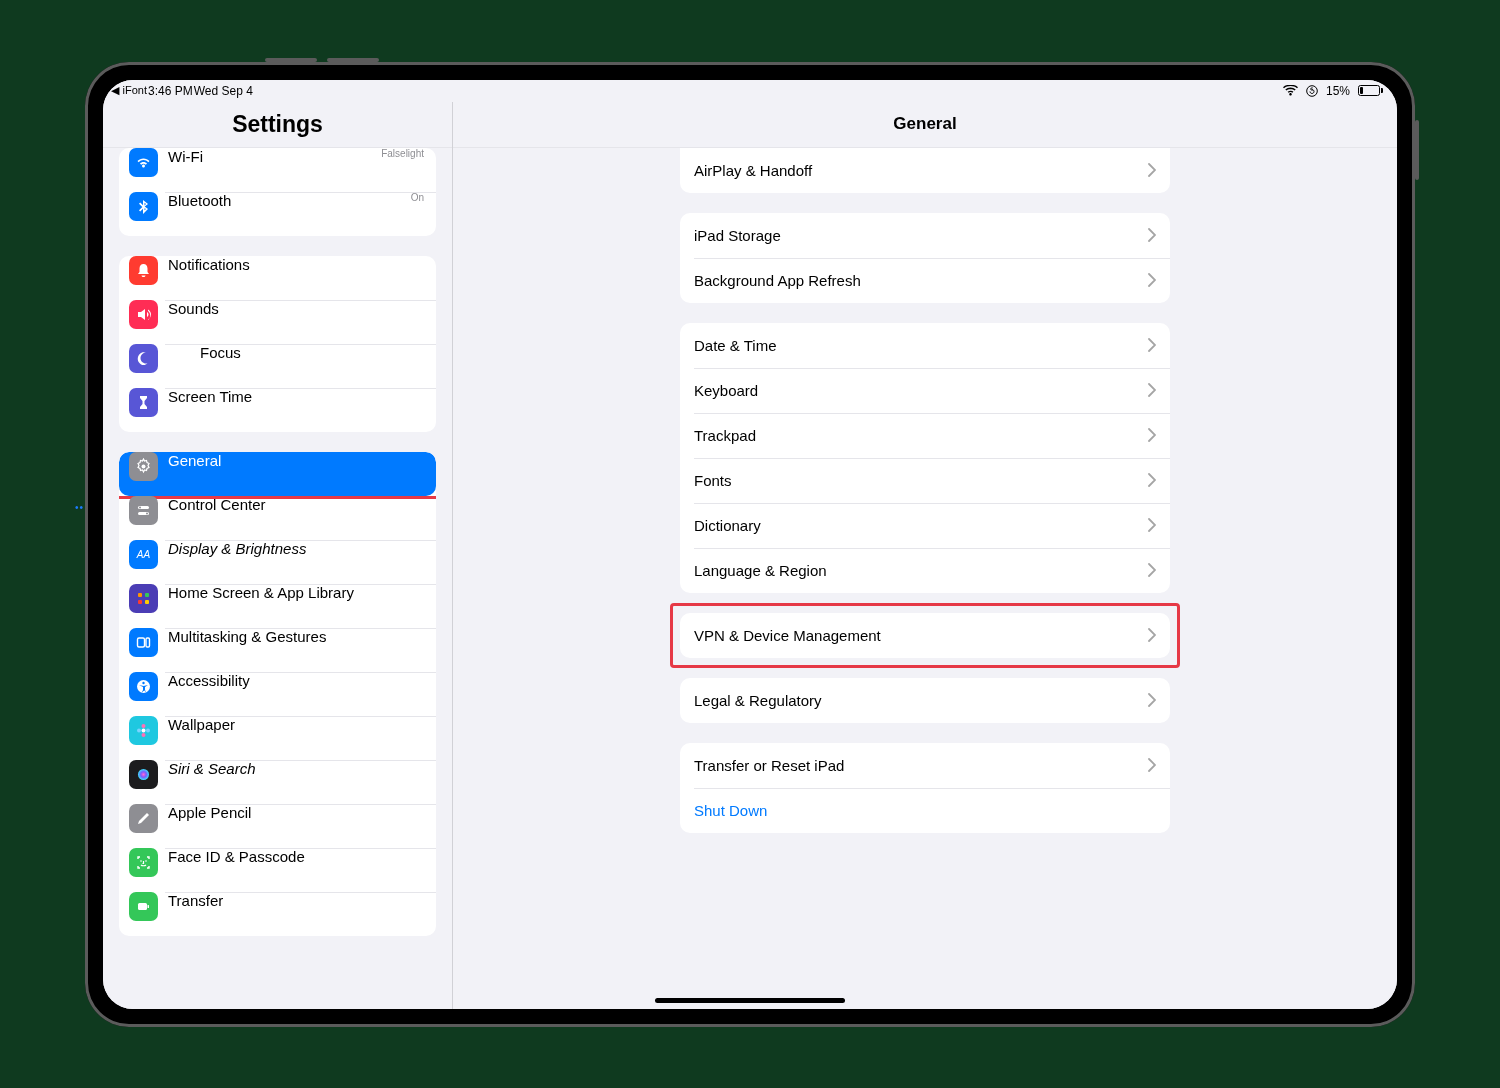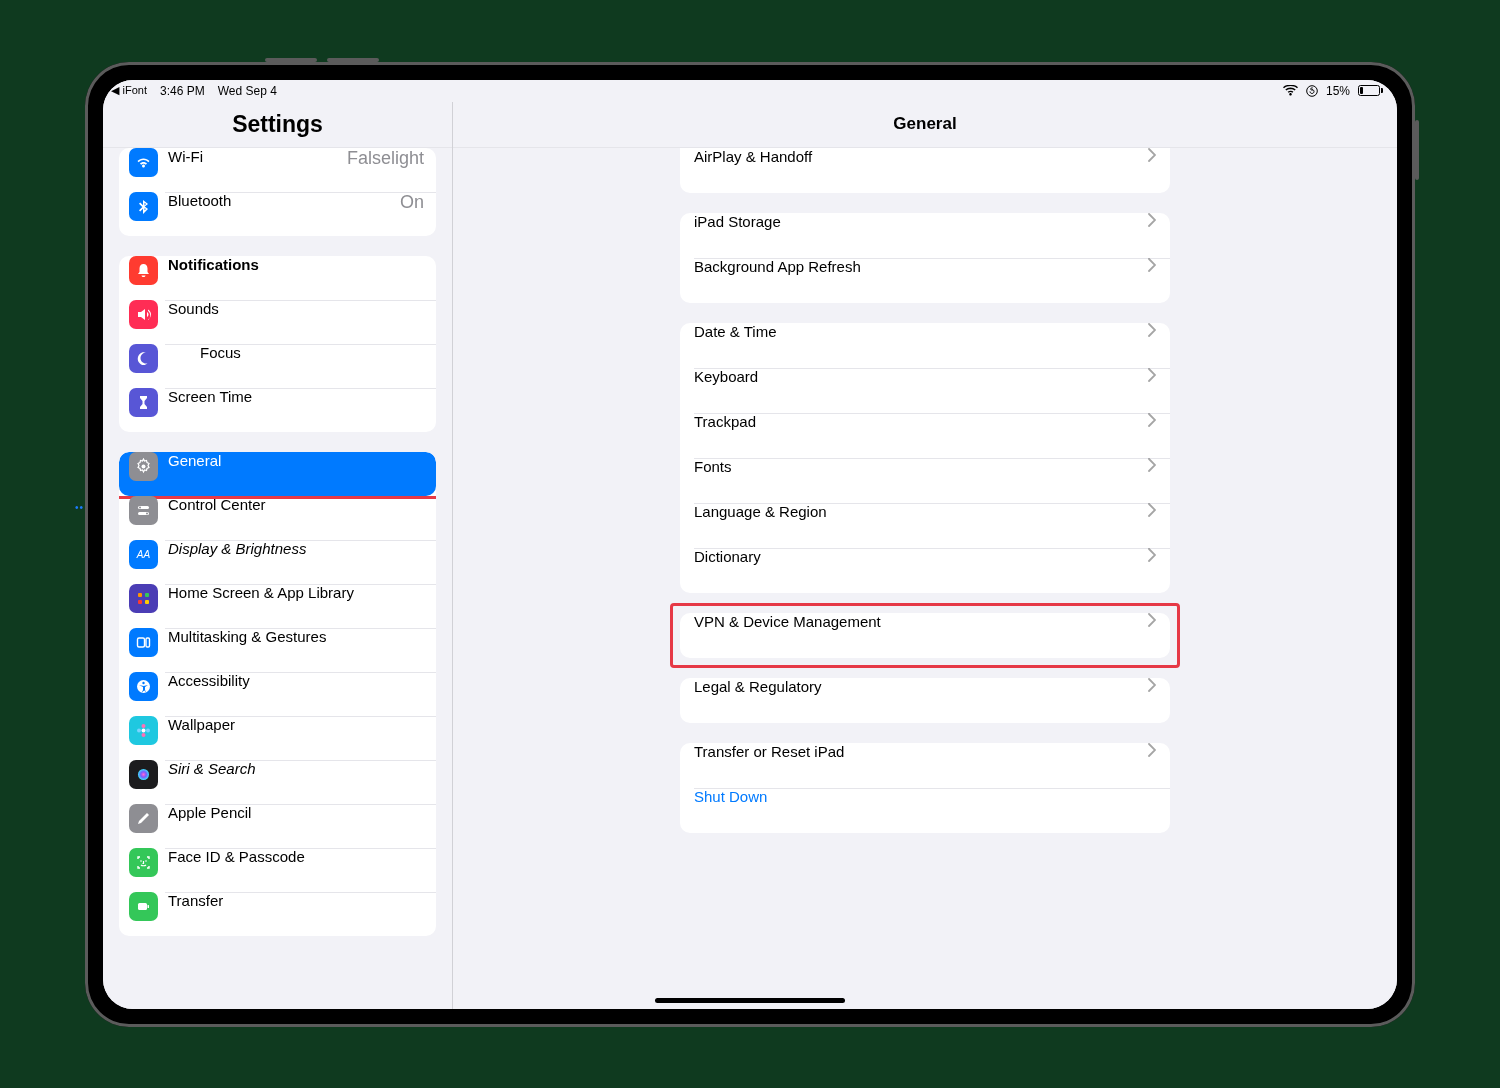--- a/index.html
+++ b/index.html
@@ -34,21 +34,21 @@
 .status-bar {
   height: 22px;
   display: flex;
   align-items: center;
   justify-content: space-between;
   padding: 0 14px 0 8px;
   font-size: 12px;
   color: #000;
   background: #f2f2f7;
 }
-.status-left { display: flex; align-items: center; gap: 13px; }
+.status-left { display: flex; align-items: center; gap: 1px; }
 .status-back { font-size: 11px; }
 .status-right { display: flex; align-items: center; gap: 8px; }
 .status-right svg { display: block; }
 .main-area {
   flex: 1;
   display: flex;
   overflow: hidden;
   position: relative;
 }
 .sidebar {
@@ -94,21 +94,21 @@
 .s-icon {
   width: 29px;
   height: 29px;
   border-radius: 7px;
   flex-shrink: 0;
   display: flex;
   align-items: center;
   justify-content: center;
 }
 .s-label { margin-left: 10px; font-size: 15px; color: #000; flex: 1; }
-.s-detail { font-size: 18px; color: #8e8e93; }
+.s-detail { font-size: 10px; color: #8e8e93; }
 .s-row.selected {
   background: #007aff;
   border-radius: 10px;
 }
 .s-row.selected .s-label { color: #fff; }
 .s-row.selected::before { display: none; }
 .s-row.selected + .s-row::before { left: 0; display:none; }
 
 .detail-panel {
   flex: 1;
@@ -137,20 +137,21 @@
   width: 490px;
   background: #fff;
   border-radius: 10px;
   margin-top: 20px;
   overflow: visible;
   position: relative;
 }
 .d-group:first-child { margin-top: 0; border-top-left-radius: 0; border-top-right-radius: 0; }
 .d-row {
   display: flex;
+  align-items: center;
   min-height: 45px;
   padding: 0 14px;
   position: relative;
   cursor: pointer;
 }
 .d-row + .d-row::before {
   content: "";
   position: absolute;
   left: 14px; right: 0; top: 0;
   height: 1px;
@@ -257,21 +258,21 @@
                 <span class="s-icon" style="background:#007aff">
                   <svg width="17" height="17" viewBox="0 0 17 17">
                     <path d="M8 2v5.3L5.2 4.5 4 5.7l3.3 3.3L4 12.3l1.2 1.2L8 10.7V16l5-5-3.3-2.5L13 6 8 2zm1.5 2.7L11 6l-1.5 1.5V4.7zm0 5.6L11 11l-1.5 1.3v-2z" fill="#fff"></path>
                   </svg>
                 </span>
                 <span class="s-label">Bluetooth</span>
                 <span class="s-detail">On</span>
               </div>
             </div>
             <div class="s-group">
-              <div class="s-row" style="position: relative; font-weight: bold;">
+              <div class="s-row" style="position: relative;">
                 <span class="s-icon" style="background:#ff3b30">
                   <svg width="17" height="17" viewBox="0 0 17 17">
                     <path d="M8.5 2C6 2 4.5 4 4.5 6.5V10l-1.5 2h11l-1.5-2V6.5C12.5 4 11 2 8.5 2zm0 13c1 0 1.8-.7 2-1.6H6.5c.2.9 1 1.6 2 1.6z" fill="#fff"></path>
                   </svg>
                 </span>
                 <span class="s-label">Notifications</span>
               </div>
               <div class="s-row" style="position: relative;">
                 <span class="s-icon" style="background:#ff2d55">
                   <svg width="17" height="17" viewBox="0 0 17 17">
@@ -474,29 +475,29 @@
               </div>
               <div class="d-row">
                 <span class="d-label">Fonts</span>
                 <span class="chev">
                   <svg width="8" height="14" viewBox="0 0 8 14">
                     <path d="M1 1l6 6-6 6" stroke="#000" stroke-width="1.8" fill="none" stroke-linecap="round"></path>
                   </svg>
                 </span>
               </div>
               <div class="d-row">
+                <span class="d-label">Dictionary</span>
+                <span class="chev">
+                  <svg width="8" height="14" viewBox="0 0 8 14">
+                    <path d="M1 1l6 6-6 6" stroke="#000" stroke-width="1.8" fill="none" stroke-linecap="round"></path>
+                  </svg>
+                </span>
+              </div>
+              <div class="d-row">
                 <span class="d-label">Language &amp; Region</span>
-                <span class="chev">
-                  <svg width="8" height="14" viewBox="0 0 8 14">
-                    <path d="M1 1l6 6-6 6" stroke="#000" stroke-width="1.8" fill="none" stroke-linecap="round"></path>
-                  </svg>
-                </span>
-              </div>
-              <div class="d-row">
-                <span class="d-label">Dictionary</span>
                 <span class="chev">
                   <svg width="8" height="14" viewBox="0 0 8 14">
                     <path d="M1 1l6 6-6 6" stroke="#000" stroke-width="1.8" fill="none" stroke-linecap="round"></path>
                   </svg>
                 </span>
               </div>
             </div>
             <div class="d-group">
               <div class="d-row">
                 <span class="d-label">VPN &amp; Device Management</span>

